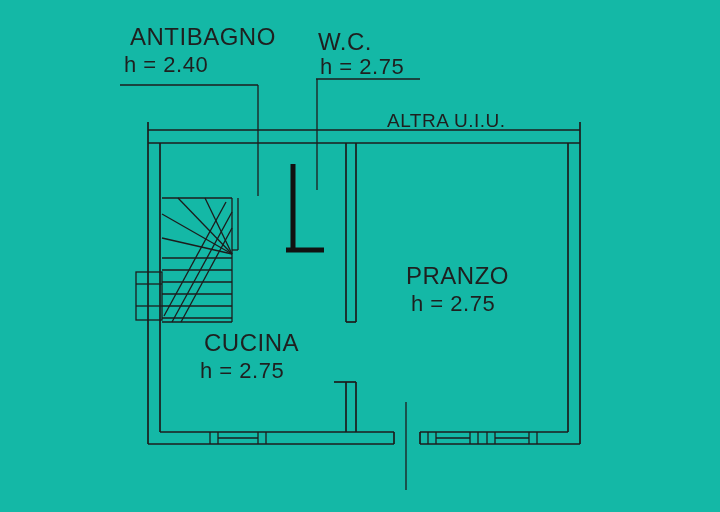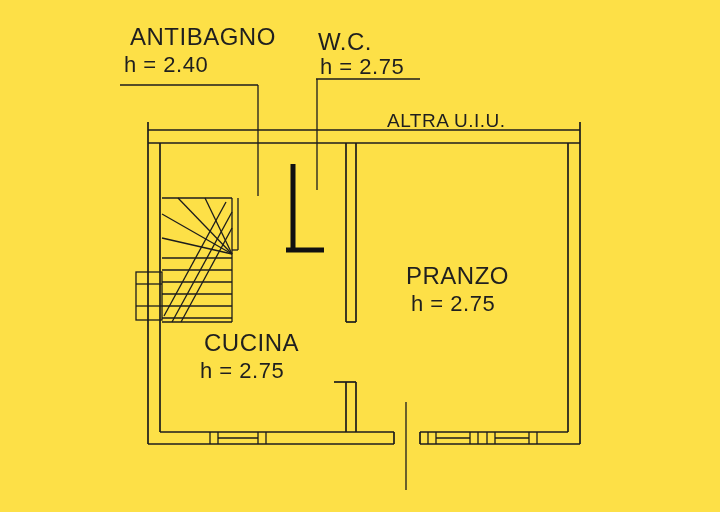--- a/index.html
+++ b/index.html
@@ -4,21 +4,21 @@
 <style>
   html, body {
     margin: 0;
     padding: 0;
     background: #ffffff;
   }
   .canvas {
     position: relative;
     width: 720px;
     height: 512px;
-    background: #fde047;
+    background: #14b8a6;
     overflow: hidden;
     font-family: "Liberation Sans", sans-serif;
   }
   svg {
     position: absolute;
     top: 0;
     left: 0;
   }
   .thin   { stroke: #1c1c1c; stroke-width: 1.7; fill: none; }
   .thick  { stroke: #111111; stroke-width: 5;   fill: none; }

